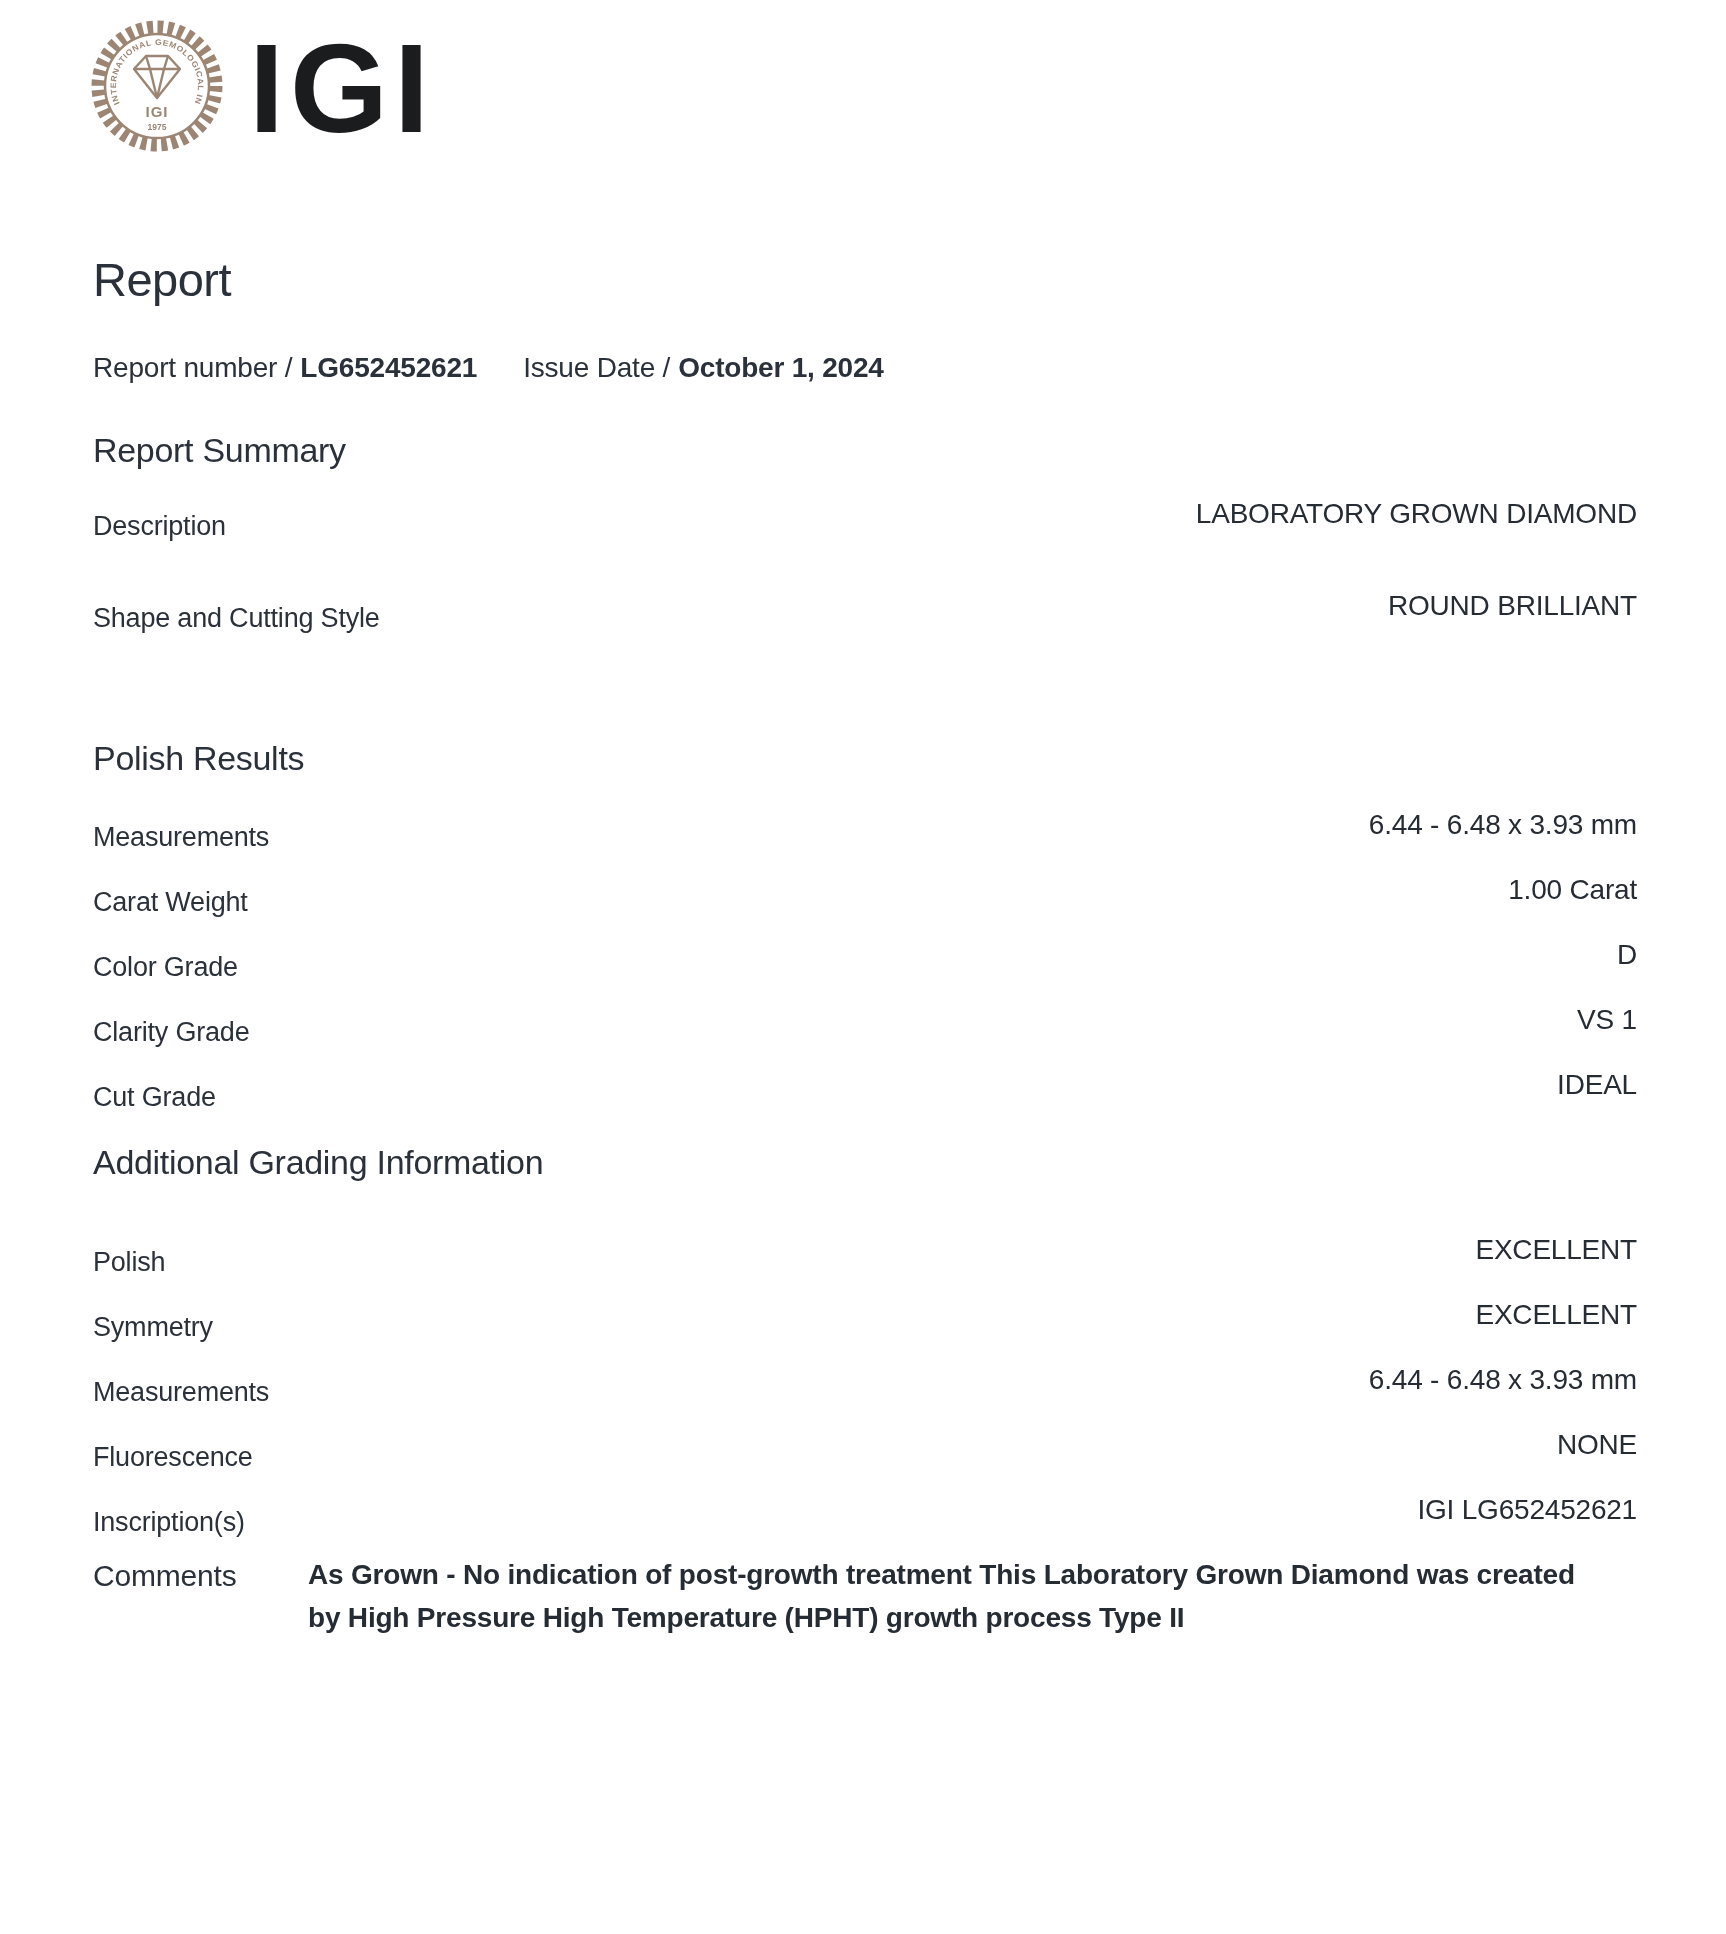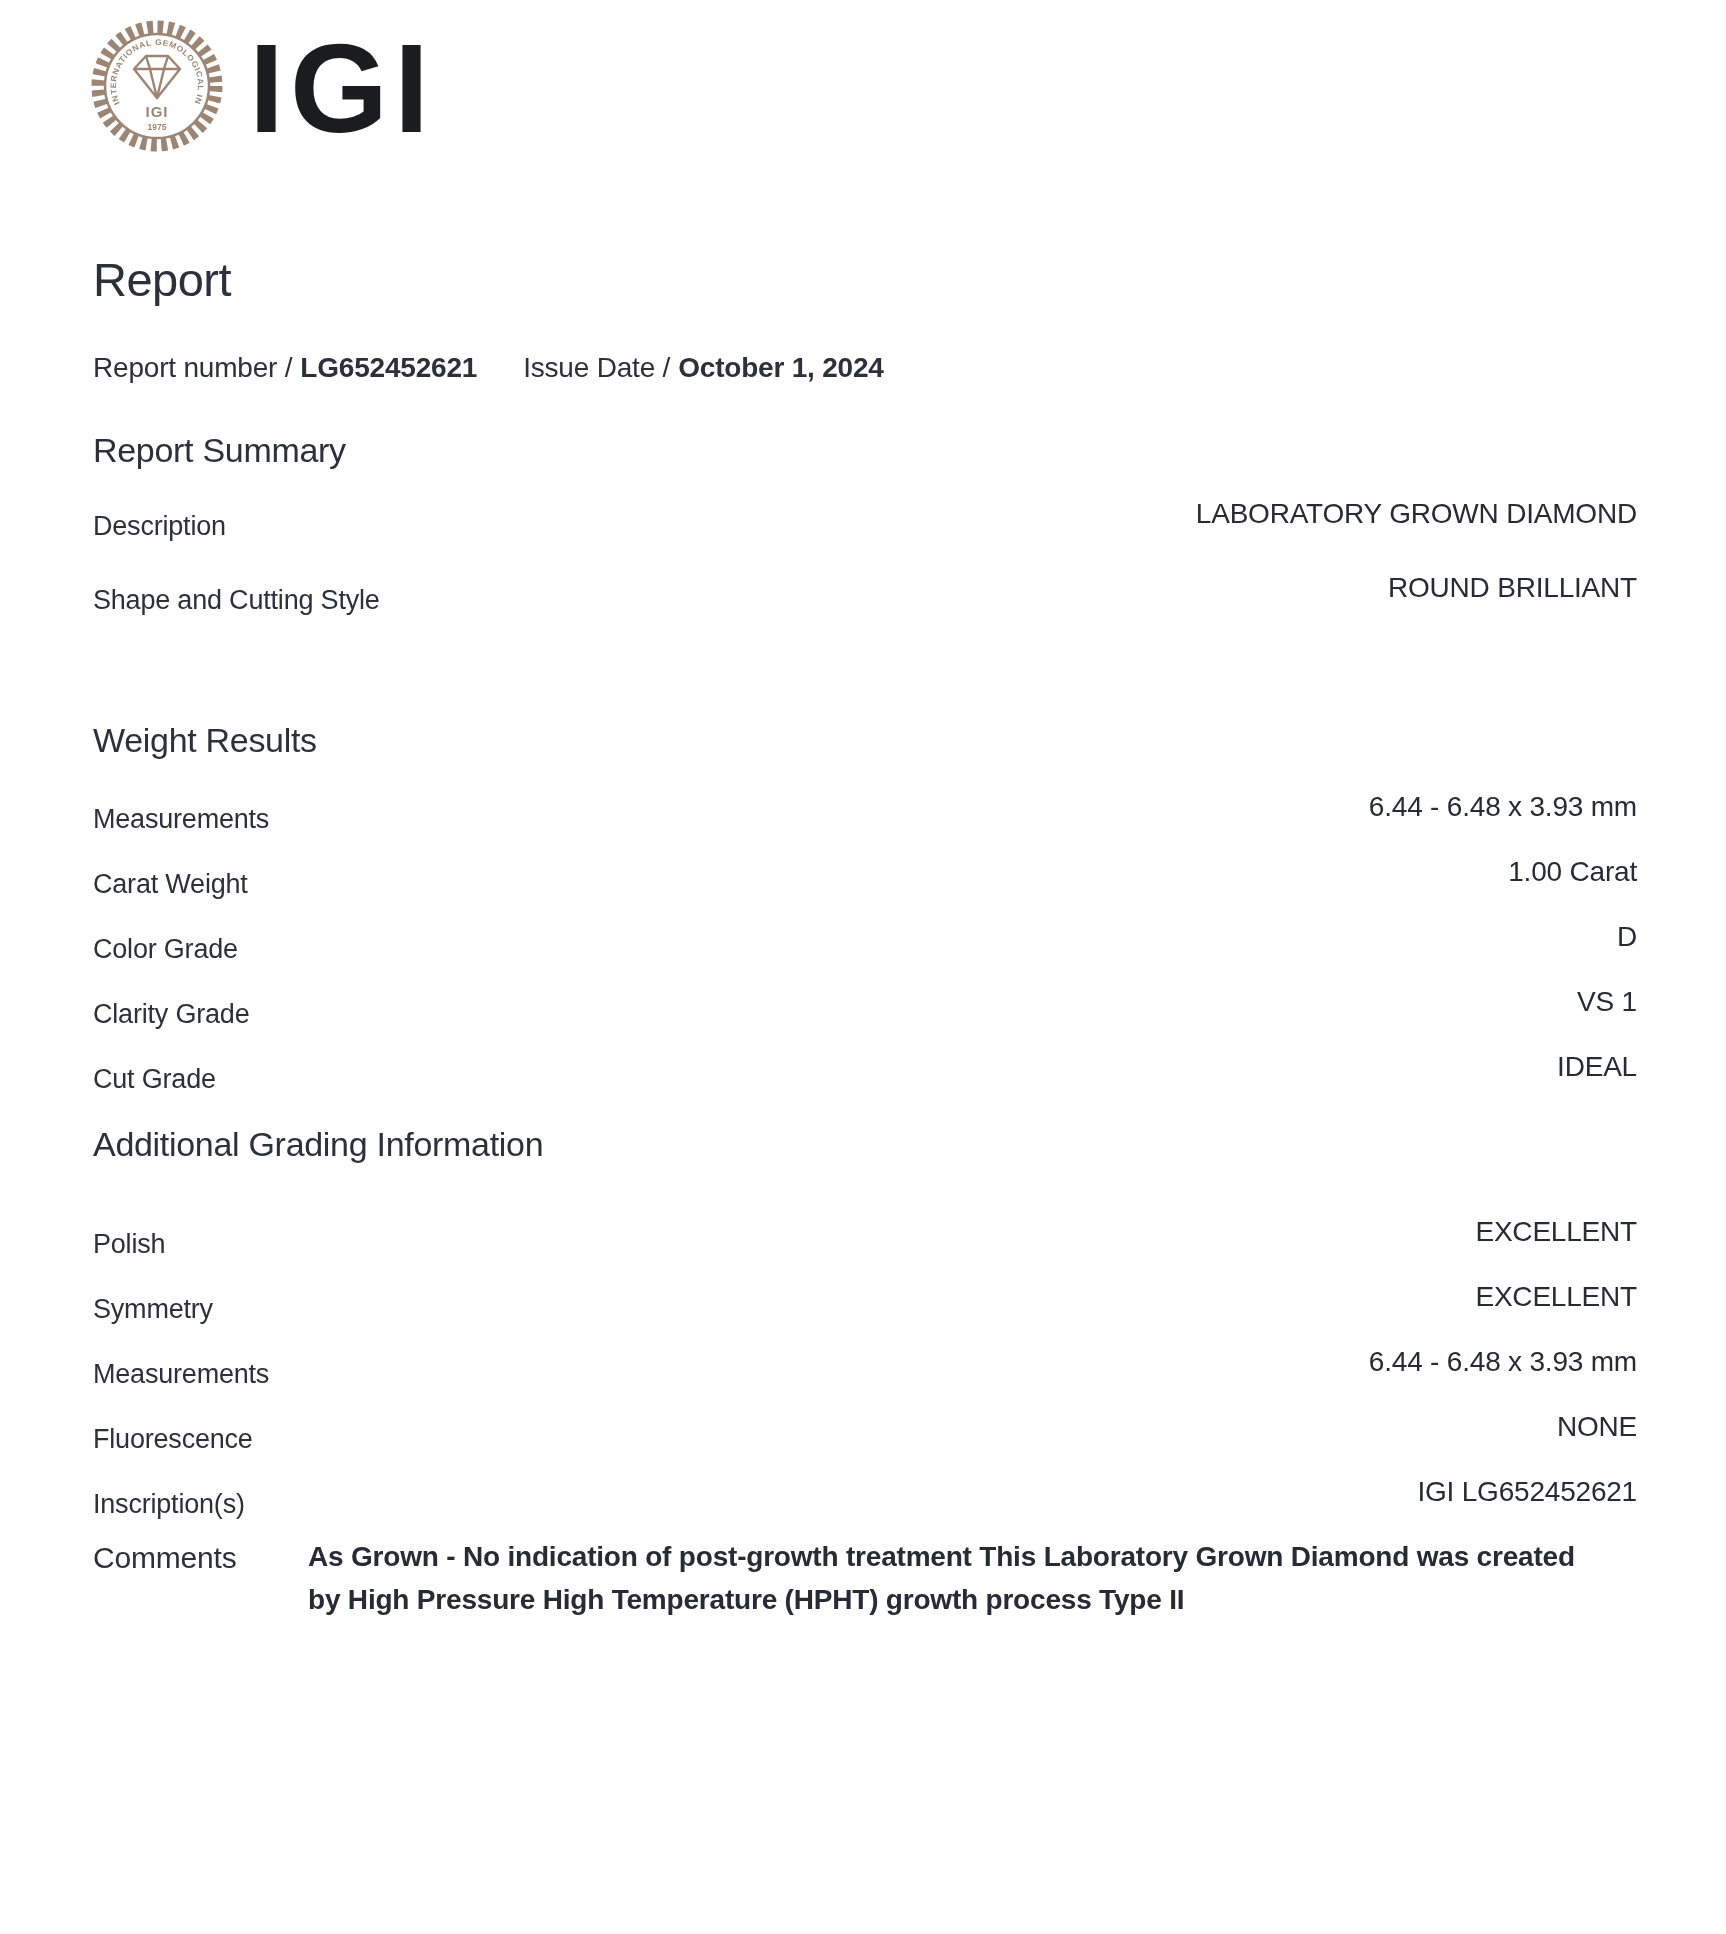--- a/index.html
+++ b/index.html
@@ -57,21 +57,21 @@
     letter-spacing: -0.3px;
     margin: 0;
   }
   .sec-summary .section-heading    { margin-top: 46px; }
   .sec-grading .section-heading    { margin-top: 74px; }
   .sec-additional .section-heading { margin-top: 8px;  }
   .rows { margin-top: 28px; }
   .sec-grading .rows    { margin-top: 31px; }
   .sec-additional .rows { margin-top: 52px; }
   .data-row { position: relative; height: 65px; }
-  .sec-summary .data-row { height: 74px; }
+  .sec-summary .data-row { height: 74px; margin-top: 18px; }
   .data-row .row-label {
     position: absolute; left: 0; top: 12px;
     font-size: 27px; line-height: 32px; letter-spacing: -0.2px;
   }
   .data-row .row-value {
     position: absolute; right: 0; top: 0;
     font-size: 28px; line-height: 32px;
     font-weight: 400; letter-spacing: -0.2px;
     color: #262c34;
     text-align: right;
@@ -134,21 +134,21 @@
         <span class="row-value">LABORATORY GROWN DIAMOND</span>
       </div>
       <div class="data-row">
         <span class="row-label">Shape and Cutting Style</span>
         <span class="row-value">ROUND BRILLIANT</span>
       </div>
     </div>
   </section>
 
   <section class="sec-grading">
-    <h2 class="section-heading">Weight Results</h2>
+    <h2 class="section-heading">Polish Results</h2>
     <div class="rows">
       <div class="data-row">
         <span class="row-label">Measurements</span>
         <span class="row-value">6.44 - 6.48 x 3.93 mm</span>
       </div>
       <div class="data-row">
         <span class="row-label">Carat Weight</span>
         <span class="row-value">1.00 Carat</span>
       </div>
       <div class="data-row">

